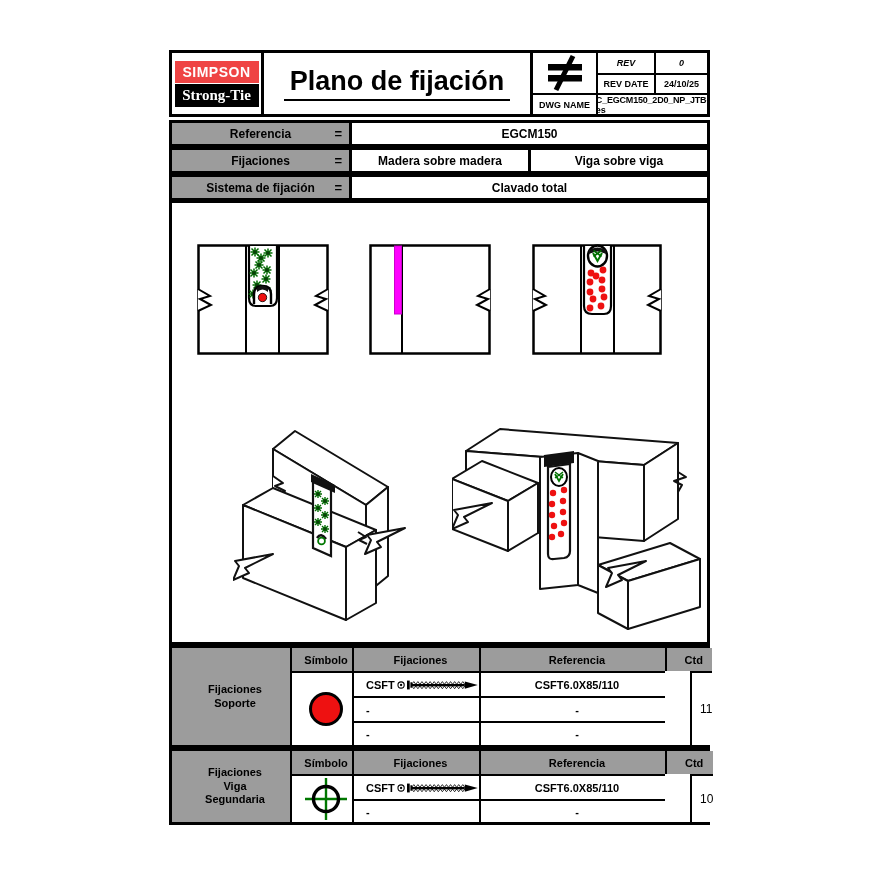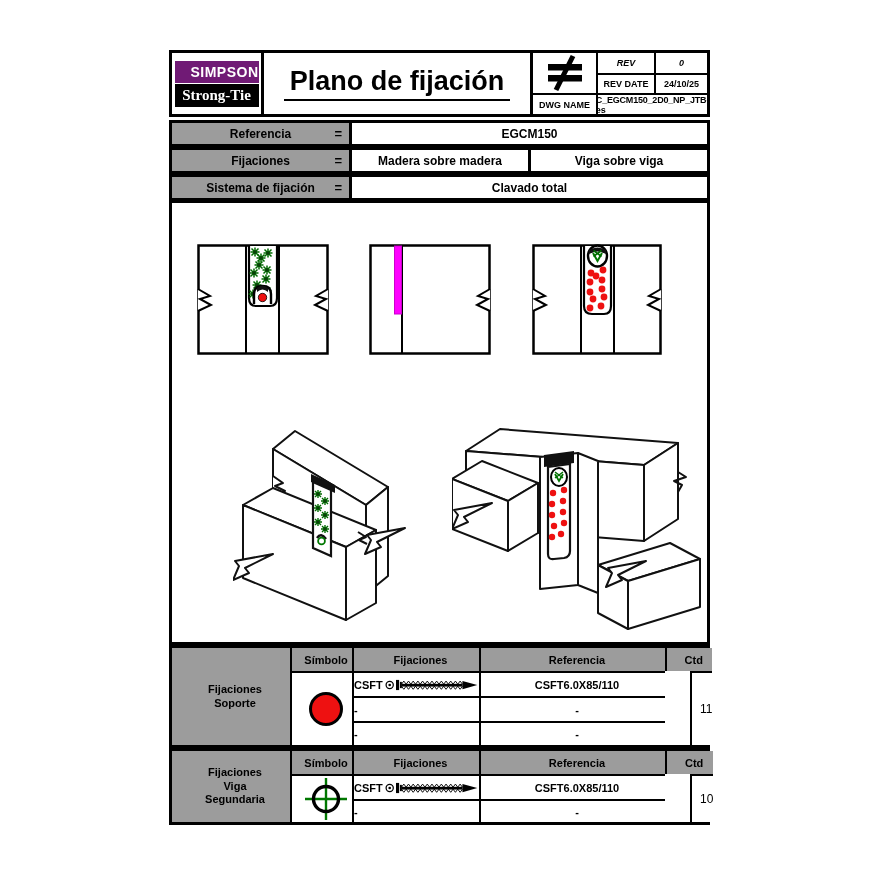--- a/index.html
+++ b/index.html
@@ -3,21 +3,21 @@
 <meta charset="utf-8">
 <style>
   html,body{margin:0;padding:0;background:#fff;}
   body{width:880px;height:880px;position:relative;font-family:"Liberation Sans",sans-serif;color:#000;}
   .sheet{position:absolute;left:169px;top:50px;width:541px;height:775px;}
   .box{position:absolute;border:3px solid #000;background:#fff;box-sizing:border-box;}
 
   
   .hdr{left:0;top:0;width:541px;height:67px;display:flex;}
   .logo-cell{width:92px;border-right:3px solid #000;display:flex;flex-direction:column;align-items:center;justify-content:center;gap:1px;padding:2px;box-sizing:border-box;}
-  .logo-top{background:#701a75;color:#fff;font-weight:bold;font-size:14px;letter-spacing:.5px;width:84px;text-align:right;padding:3px 0;}
+  .logo-top{background:#ef4444;color:#fff;font-weight:bold;font-size:14px;letter-spacing:.5px;width:84px;text-align:center;padding:3px 0;}
   .logo-bot{background:#000000;color:#fff;font-weight:bold;font-family:"Liberation Serif",serif;font-size:15px;width:84px;text-align:center;padding:3px 0;}
   .title-cell{flex:1;display:flex;align-items:center;justify-content:center;}
   .title-cell span{font-size:27px;font-weight:bold;border-bottom:2.5px solid #000;padding:0 6px 2px 6px;}
   .rev-block{width:177px;border-left:3px solid #000;display:grid;grid-template-columns:63px 58px 1fr;grid-template-rows:20px 20px 1fr;box-sizing:border-box;}
   .rev-block>div{border-left:2px solid #000;border-top:2px solid #000;display:flex;align-items:center;justify-content:center;font-weight:bold;font-size:9px;box-sizing:border-box;}
   .rev-block>div.nb{border-top:none;font-style:italic;}
   .rev-block>div.nl{border-left:none;}
   .neq-cell{grid-column:1;grid-row:1/3;}
   .dwg-label{grid-column:1;grid-row:3;font-size:8.5px;}
   .dwg-value{grid-column:2/4;grid-row:3;font-size:7.5px;letter-spacing:-0.2px;}
@@ -34,21 +34,21 @@
   .draw-area{left:0;top:150px;width:541px;height:445px;}
   .draw-area svg{position:absolute;}
 
   
   .btab{left:0;width:541px;display:grid;grid-template-columns:118px 62px 127px 186px 1fr;box-sizing:border-box;}
   .btab .cell{border-left:2px solid #000;border-top:2px solid #000;display:flex;align-items:center;justify-content:center;box-sizing:border-box;background:#fff;padding-left:8px;}
   .btab .nt{border-top:none;}
   .btab .nl{border-left:none;}
   .btab .hd{background:#9c9c9c;font-weight:bold;font-size:11px;}
   .btab .grp{background:#9c9c9c;font-weight:bold;font-size:11px;text-align:center;white-space:pre-line;line-height:1.25;}
-  .btab .fix{justify-content:flex-start;padding-left:0;font-weight:bold;font-size:11px;gap:2px;}
+  .btab .fix{justify-content:flex-start;padding-left:12px;font-weight:bold;font-size:11px;gap:2px;}
   .btab .ref{font-weight:bold;font-size:11px;}
   .btab .qty{font-weight:normal;font-size:12px;margin-left:25px;}
   .red-circle{width:28px;height:28px;border-radius:50%;background:#ee1111;border:3px solid #000;}
 </style>
 </head>
 <body>
 
 <div class="sheet">
 
   <div class="box hdr">

